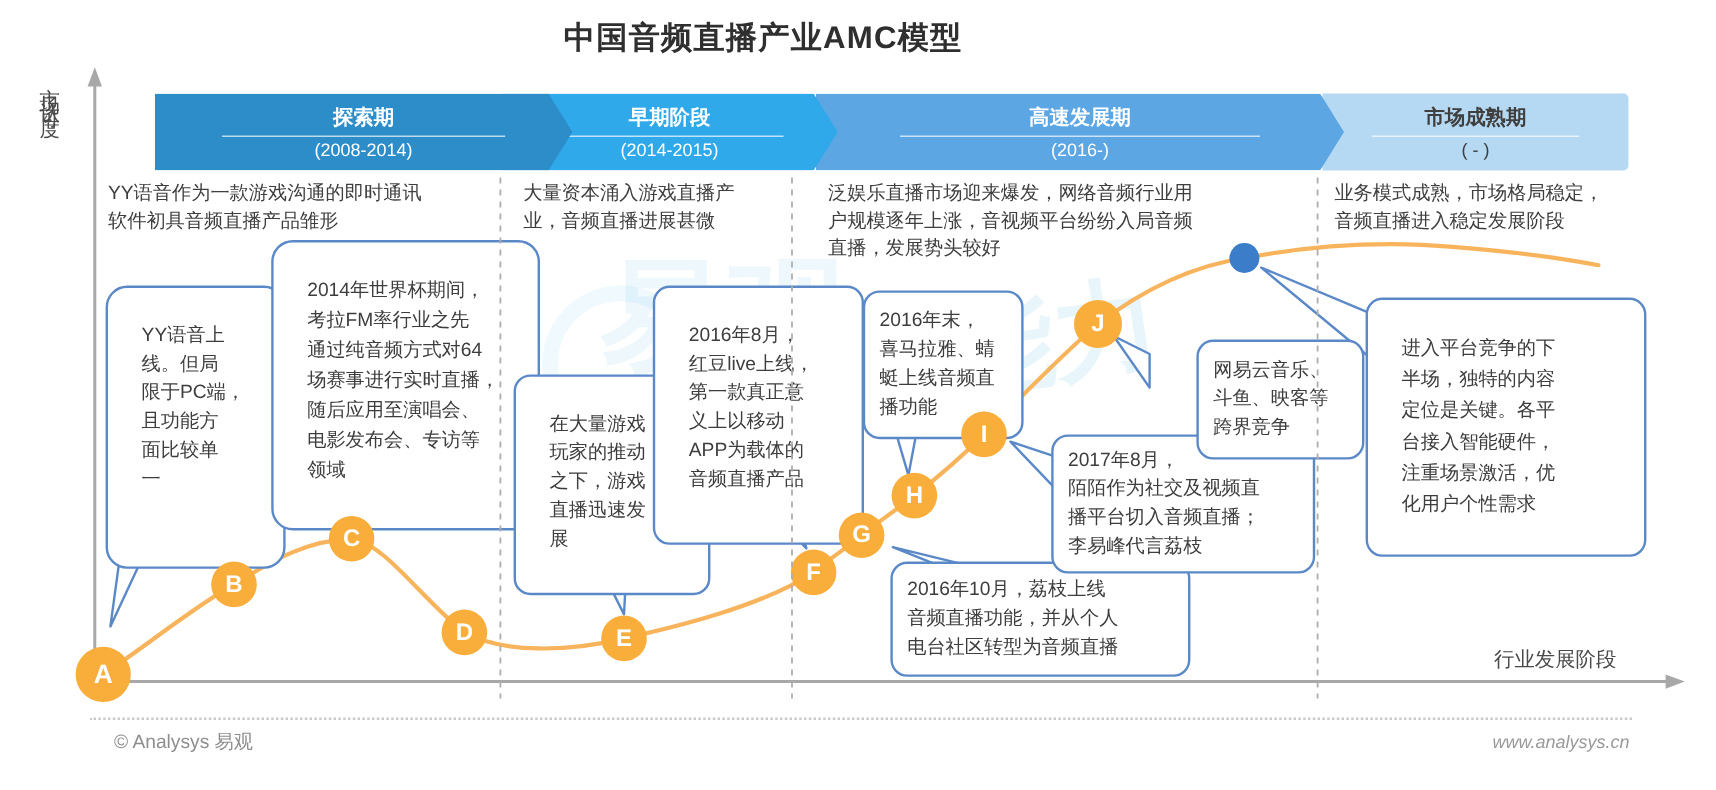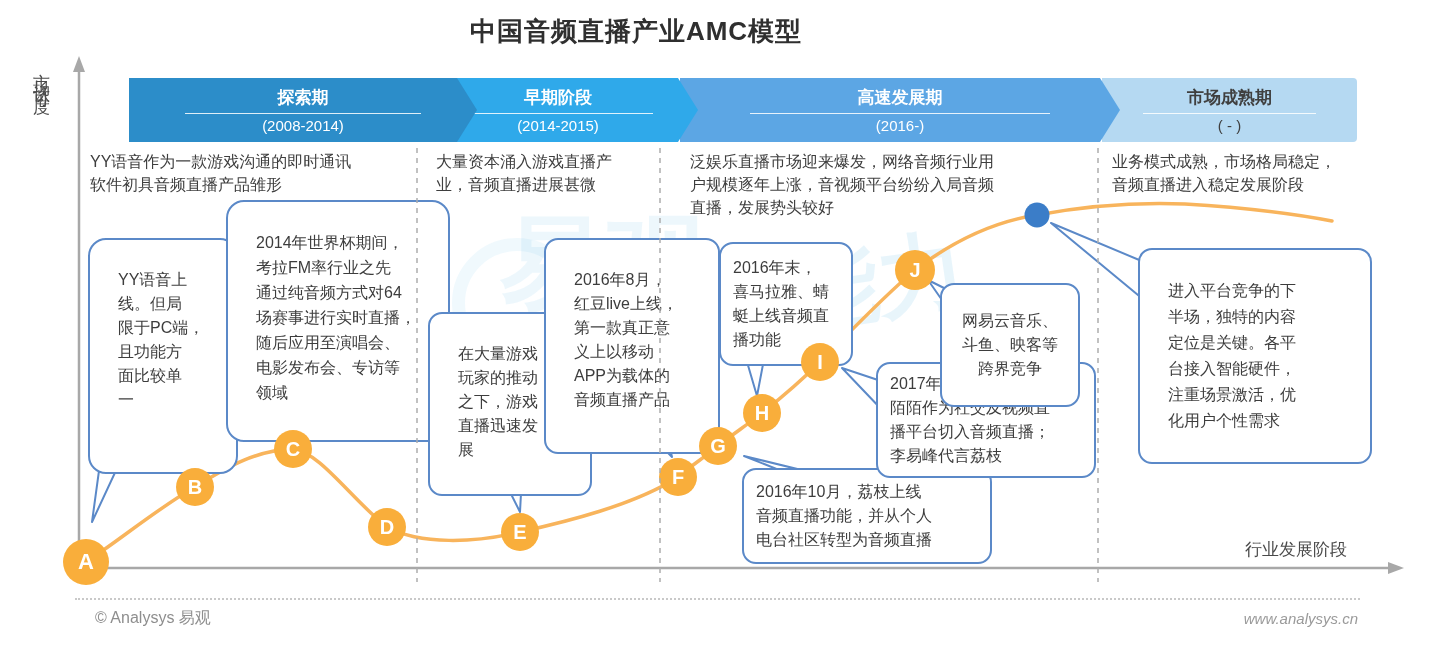--- a/index.html
+++ b/index.html
@@ -42,21 +42,21 @@
   
   .bub{position:absolute;background:#fff;border:2px solid #5B89C8;border-radius:14px;
        padding:28px;font-size:16px;line-height:24px;color:#3d3d3d;white-space:pre-line;z-index:40;}
   #bub-a{left:88px;top:238px;width:90px;min-height:176px;border-radius:18px;}
   #bub-c{left:226px;top:200px;width:164px;min-height:182px;border-radius:18px;line-height:25px;}
   #bub-e{left:428px;top:312px;width:104px;min-height:124px;}
   #bub-f{left:544px;top:238px;width:116px;min-height:156px;}
   #bub-h{left:719px;top:226px;width:106px;padding:12px;margin-top:16px;}
   #bub-g{left:742px;top:468px;width:222px;padding:10px 12px;}
   #bub-i{left:876px;top:362px;width:192px;padding:8px 12px;}
-  #bub-j{left:940px;top:283px;width:112px;padding:24px 12px;text-align:center;}
+  #bub-j{left:997px;top:283px;width:112px;padding:12px 12px;}
   #bub-r{left:1138px;top:248px;width:174px;min-height:156px;line-height:26px;}
 
   
   .dot{position:absolute;display:flex;align-items:center;justify-content:center;
        border-radius:50%;background:#F9AE3B;color:#fff;font-weight:bold;font-size:20px;
        z-index:50;transform:translate(-50%,-50%);}
   .dot-blue{background:#3B7DC8;}
 
   
   #footer-rule{position:absolute;left:75px;top:598px;width:1285px;border-top:2px dotted #c9c9c9;z-index:20;}

